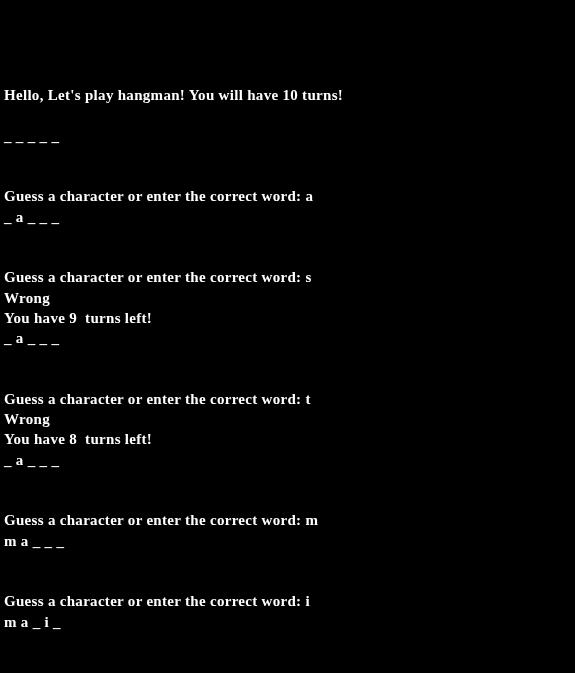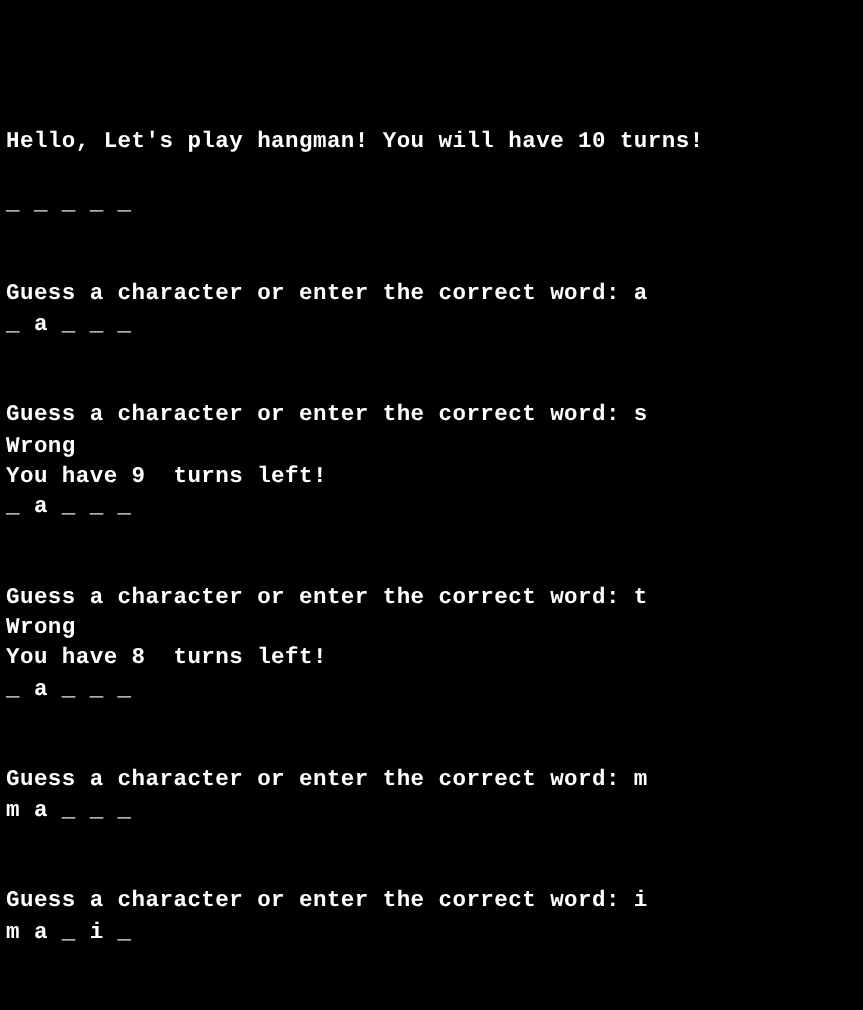--- a/index.html
+++ b/index.html
@@ -10,21 +10,21 @@
       font-size: 15px;
       line-height: 1.35;
       padding: 4px;
       width: 575px;
       height: 673px;
       overflow: hidden;
       white-space: pre;
       font-weight: bold;
       letter-spacing: 0.3px;
     }
-    .line { min-height: 1.35em; }
+    .line { min-height: 1.35em; font-family: Liberation Serif, serif; }
   </style>
 </head>
 <body>
 
 
 
 <div id="terminal"><div class="line">Hello, Let's play hangman! You will have 10 turns!</div><div class="line"></div><div class="line">_ _ _ _ _ </div><div class="line"></div><div class="line"></div><div class="line">Guess a character or enter the correct word: a</div><div class="line">_ a _ _ _ </div><div class="line"></div><div class="line"></div><div class="line">Guess a character or enter the correct word: s</div><div class="line">Wrong</div><div class="line">You have 9  turns left!</div><div class="line">_ a _ _ _ </div><div class="line"></div><div class="line"></div><div class="line">Guess a character or enter the correct word: t</div><div class="line">Wrong</div><div class="line">You have 8  turns left!</div><div class="line">_ a _ _ _ </div><div class="line"></div><div class="line"></div><div class="line">Guess a character or enter the correct word: m</div><div class="line">m a _ _ _ </div><div class="line"></div><div class="line"></div><div class="line">Guess a character or enter the correct word: i</div><div class="line">m a _ i _ </div><div class="line"></div><div class="line"></div><div class="line">Guess a character or enter the correct word: g</div></div>
 
 
 

